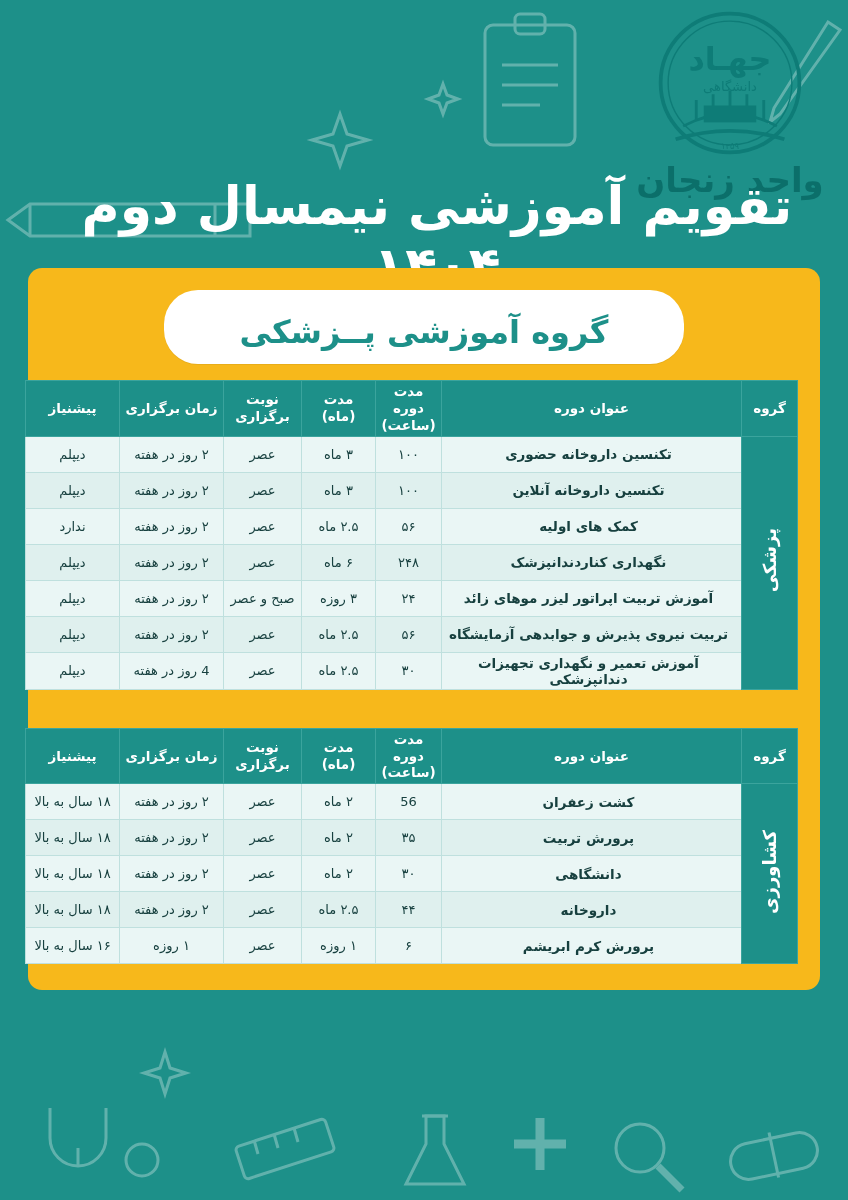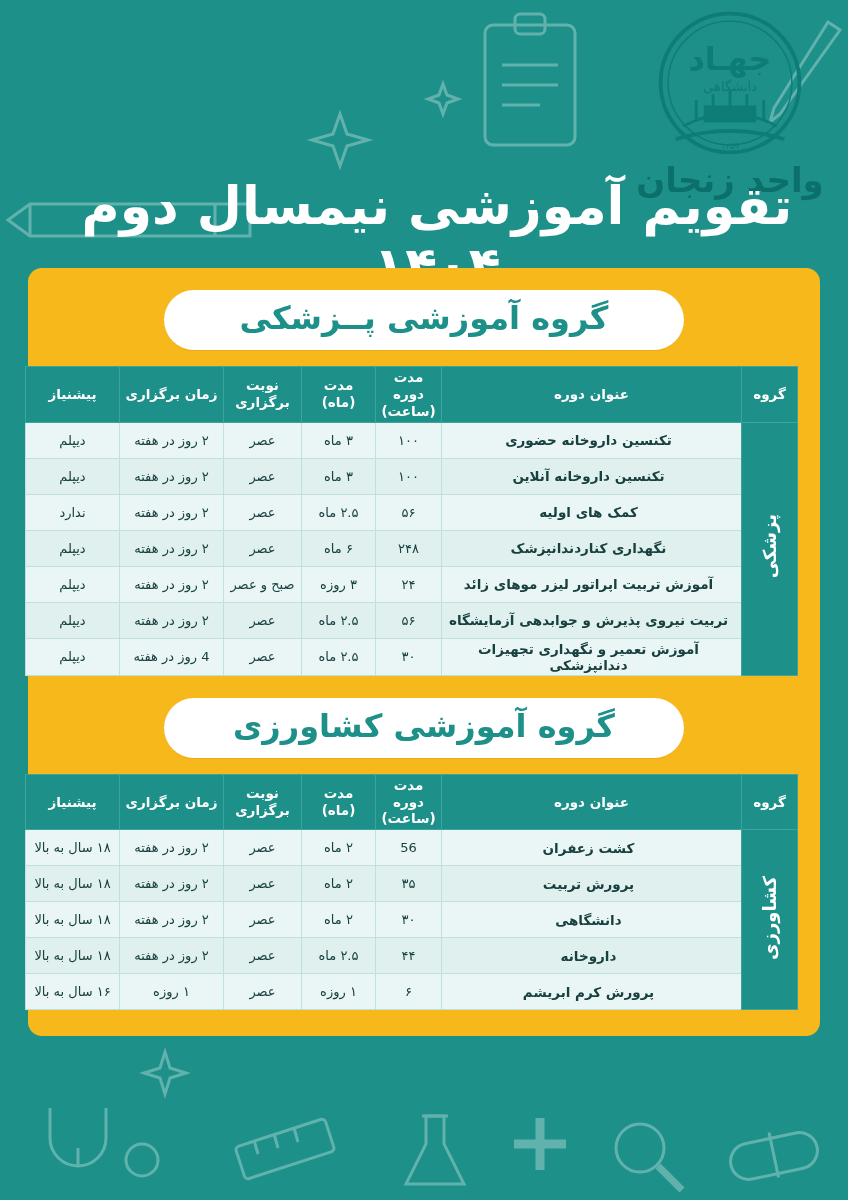--- a/index.html
+++ b/index.html
@@ -58,21 +58,21 @@
     padding: 22px 22px 26px 22px;
   }
 
   .section-title-wrap { display: flex; justify-content: center; }
   .section-title {
     background: #ffffff;
     color: #1d9089;
     font-size: 32px;
     font-weight: bold;
     border-radius: 34px;
-    padding: 9px 46px 13px 46px;
+    padding: 23px 46px 13px 46px;
     min-width: 520px;
     text-align: center;
     box-shadow: 0 1px 0 rgba(0,0,0,.06);
   }
   .section-title.second { margin-top: 0; }
 
   .table-wrap { margin-top: 16px; }
   table {
     width: 100%;
     border-collapse: collapse;
@@ -291,23 +291,20 @@
             <td>عصر</td>
             <td>4 روز در هفته</td>
             <td>دیپلم</td>
           </tr>
         </tbody>
       </table>
     </div>
 
     <div class="gap"></div>
 
-    <div class="section-title-wrap">
-      <div class="section-title second">گروه آموزشی کشاورزی</div>
-    </div>
 
     <div class="table-wrap">
       <table>
         <colgroup>
           <col class="c-group">
             <col class="c-title">
             <col class="c-hours">
             <col class="c-months">
           <col class="c-shift">
             <col class="c-time">

